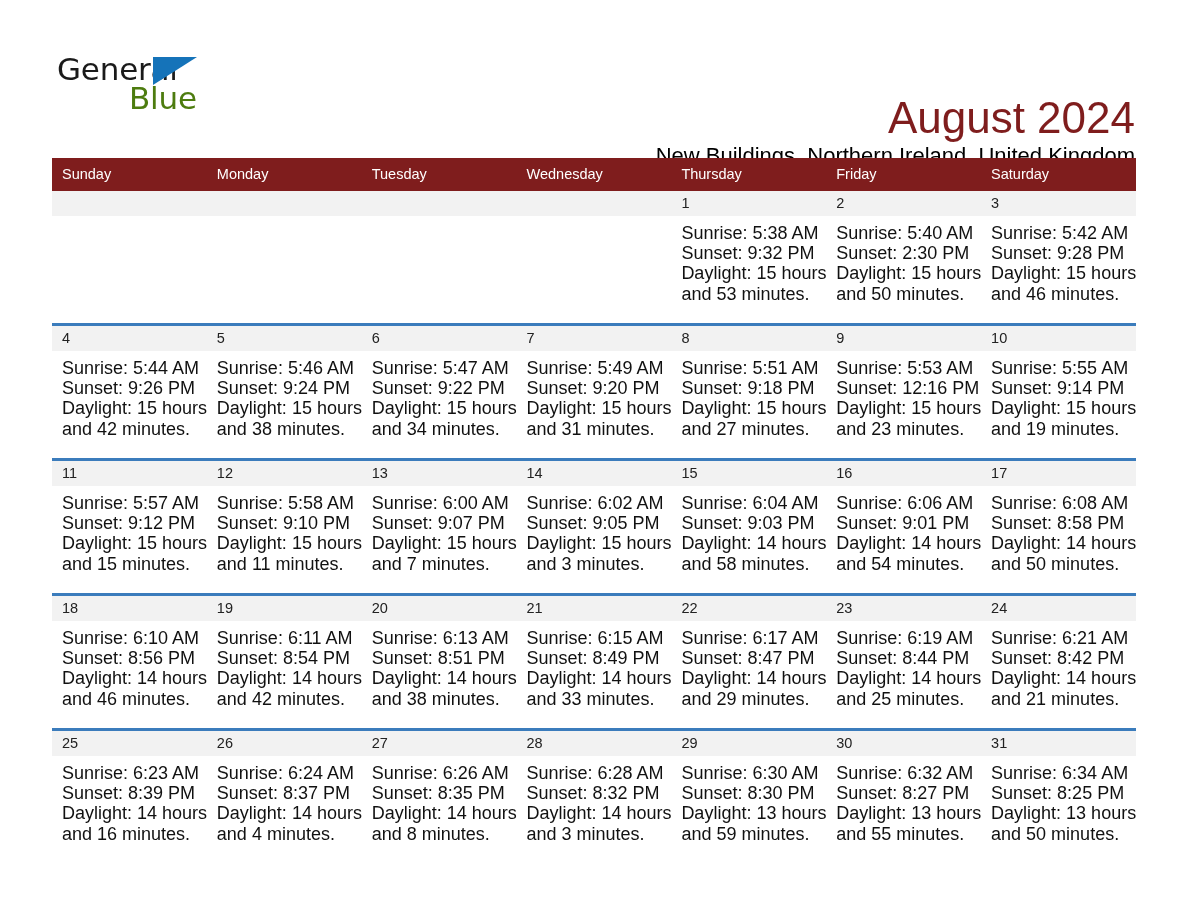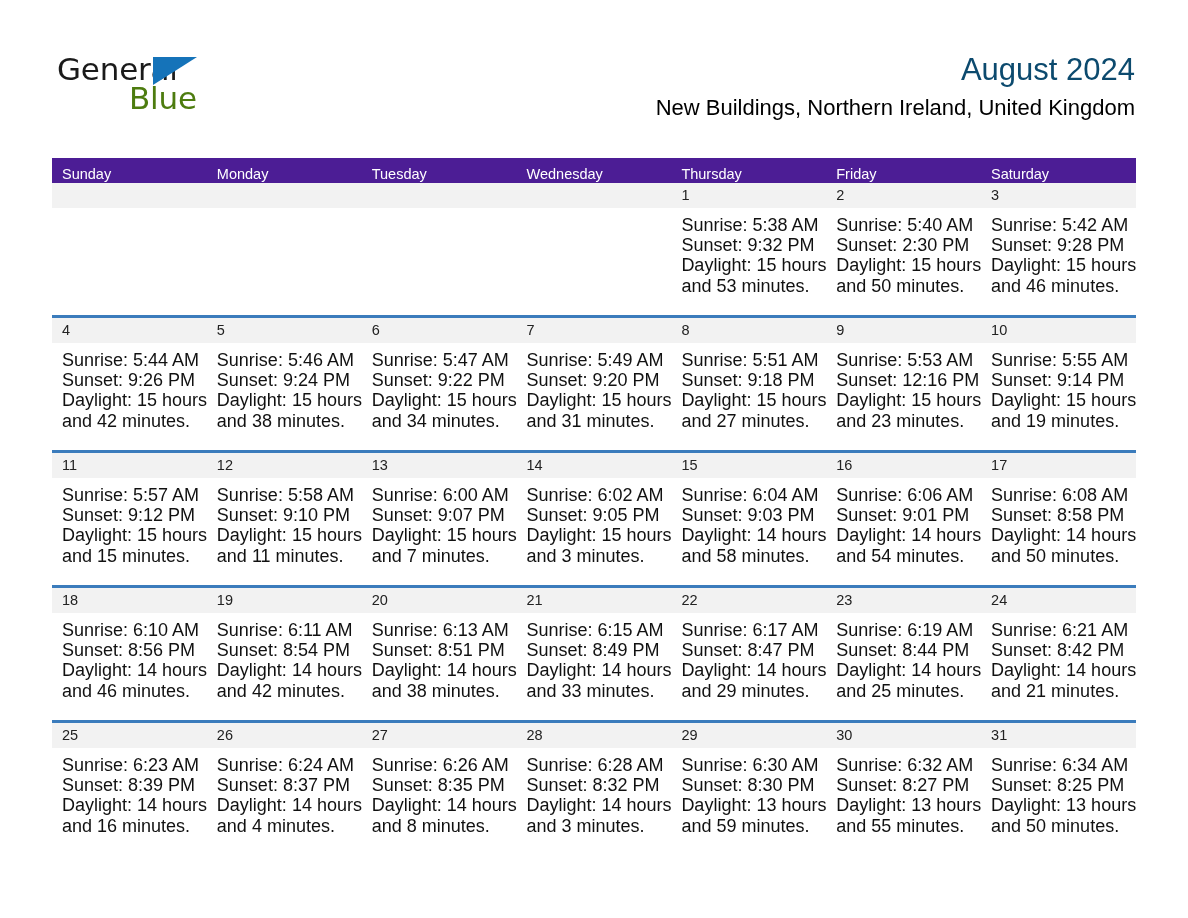--- a/index.html
+++ b/index.html
@@ -68,25 +68,26 @@
     line-height: 34px;
   }
 
   .title-block {
     position: absolute;
     right: 53px;
     top: 46px;
     text-align: right;
   }
   .month-title {
-    font-size: 31px;
+    font-size: 44px;
     font-weight: 400;
     line-height: 48px;
-    color: #0c4a6e;
+    color: #7f1d1d;
     white-space: nowrap;
+    margin-top: 48px;
   }
   .location-title {
     margin-top: 1px;
     font-size: 22px;
     font-weight: 400;
     line-height: 26px;
     color: #000;
     white-space: nowrap;
   }
 
@@ -95,26 +96,26 @@
     position: absolute;
     left: 52px;
     top: 158px;
     width: 1084px;
     border-collapse: collapse;
     table-layout: fixed;
   }
   .calendar col { width: 154.857px; }
 
   .calendar thead th {
-    background: #4c1d95;
+    background: #7f1d1d;
     color: #ffffff;
     font-size: 14.5px;
     font-weight: 400;
     text-align: left;
-    padding: 7px 0 0 10px;
+    padding: 7px 0 8px 10px;
     height: 18px;
     vertical-align: middle;
   }
 
   .calendar tbody td {
     vertical-align: top;
     padding: 0;
     border-top: 3px solid #3b7cbc;
     background: #ffffff;
     height: 132px;

